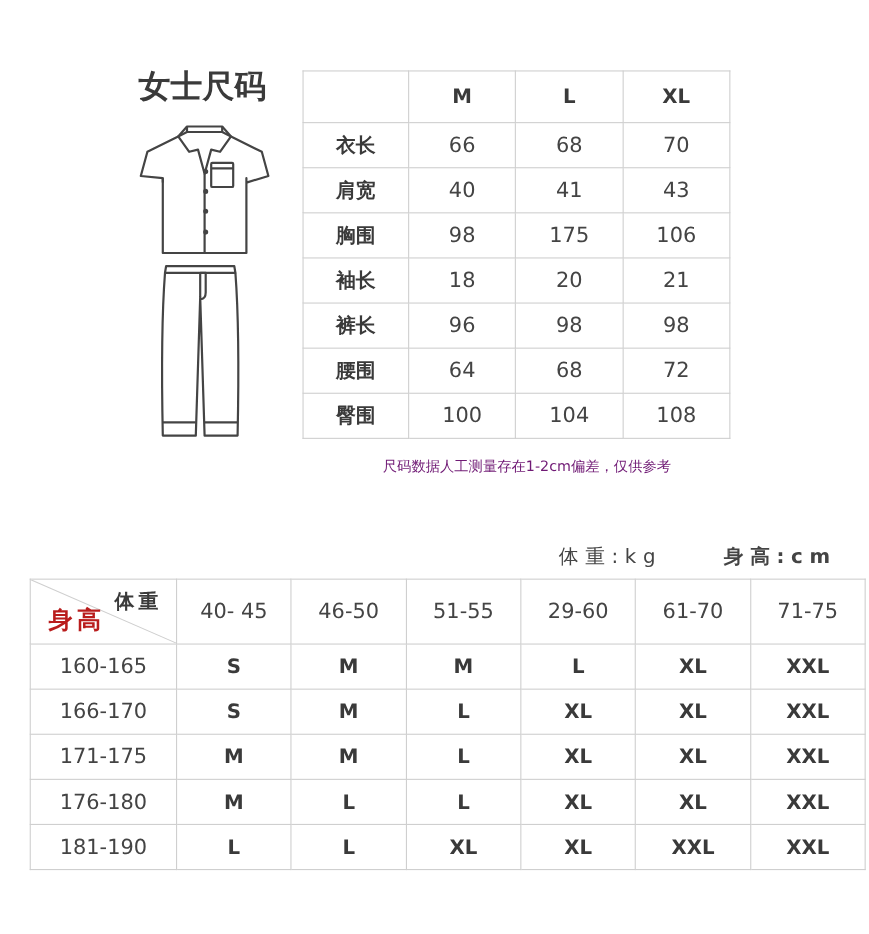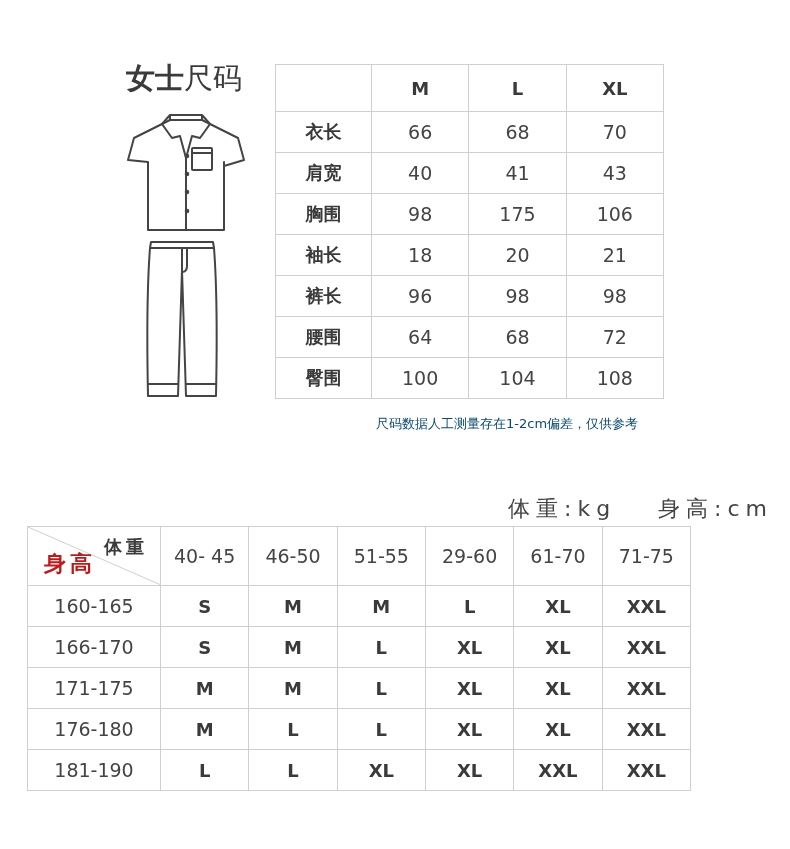--- a/index.html
+++ b/index.html
@@ -1,43 +1,43 @@
 <!DOCTYPE html>
 <html><head>
 <meta charset="utf-8">
 <style>
   html, body { margin: 0; padding: 0; background: #ffffff; }
   body { width: 790px; height: 849px; position: relative; overflow: hidden;
          font-family: "DejaVu Sans", "Liberation Sans", sans-serif; color: #3c3c3c; }
 
   .title { position: absolute; left: 126px; top: 58px; font-size: 29px; line-height: 40px; color: #3a3a3a; white-space: nowrap; }
   .title .bold { font-weight: bold; }
-  .title .light { font-weight: normal; }
+  .title .light { font-weight: bold; }
 
   .illus { position: absolute; }
   .shirt { left: 126px; top: 110px; width: 120px; height: 124px; }
   .pants { left: 144px; top: 240px; width: 76px; height: 160px; }
 
   table { border-collapse: collapse; position: absolute; table-layout: fixed; }
   td { text-align: center; vertical-align: middle; padding: 0; }
 
   .size-table { left: 275px; top: 64px; width: 389px; border: 1.5px solid #444; }
   .size-table td { border: 1px solid #cfcfcf; height: 40px; font-size: 19px; color: #444; }
   .size-table tr:first-child td { height: 46px; }
   .size-table .hdr { font-weight: bold; font-size: 18px; color: #3a3a3a; }
   .size-table .rowlbl { font-weight: bold; font-size: 18px; color: #3a3a3a; }
   .size-table col.c0 { width: 96px; }
 
-  .note { position: absolute; left: 376px; top: 415px; font-size: 13px; color: #0c4a6e; white-space: nowrap; }
-
-  .units { position: absolute; top: 494px; font-size: 22px; color: #444; letter-spacing: 6px; white-space: nowrap; text-align: center; }
+  .note { position: absolute; left: 348px; top: 415px; font-size: 13px; color: #701a75; white-space: nowrap; }
+
+  .units { position: absolute; top: 494px; font-size: 18px; color: #444; letter-spacing: 6px; white-space: nowrap; text-align: center; }
   .units.w { left: 508px; }
-  .units.h { left: 658px; }
-
-  .rec-table { left: 27px; top: 526px; width: 664px; border: 1.5px solid #444; }
+  .units.h { left: 658px; font-weight: bold; }
+
+  .rec-table { left: 27px; top: 526px; width: 760px; border: 1.5px solid #444; }
   .rec-table td { border: 1px solid #cfcfcf; height: 40px; font-size: 19px; color: #444; }
   .rec-table tr:first-child td { height: 58px; }
   .rec-table col.c0 { width: 133px; }
   .rec-table .sz { font-weight: bold; font-size: 18px; color: #3a3a3a; }
   .corner { position: relative; height: 58px; overflow: hidden; }
   .corner svg { position: absolute; left: 0; top: 0; }
   .corner .w { position: absolute; right: 12px; top: 8px; font-weight: bold; font-size: 18px; letter-spacing: 4px; color: #3a3a3a; }
   .corner .h { position: absolute; left: 16px; bottom: 6px; font-weight: bold; font-size: 22px; letter-spacing: 4px; color: #b91c1c; }
 </style>
 </head>

